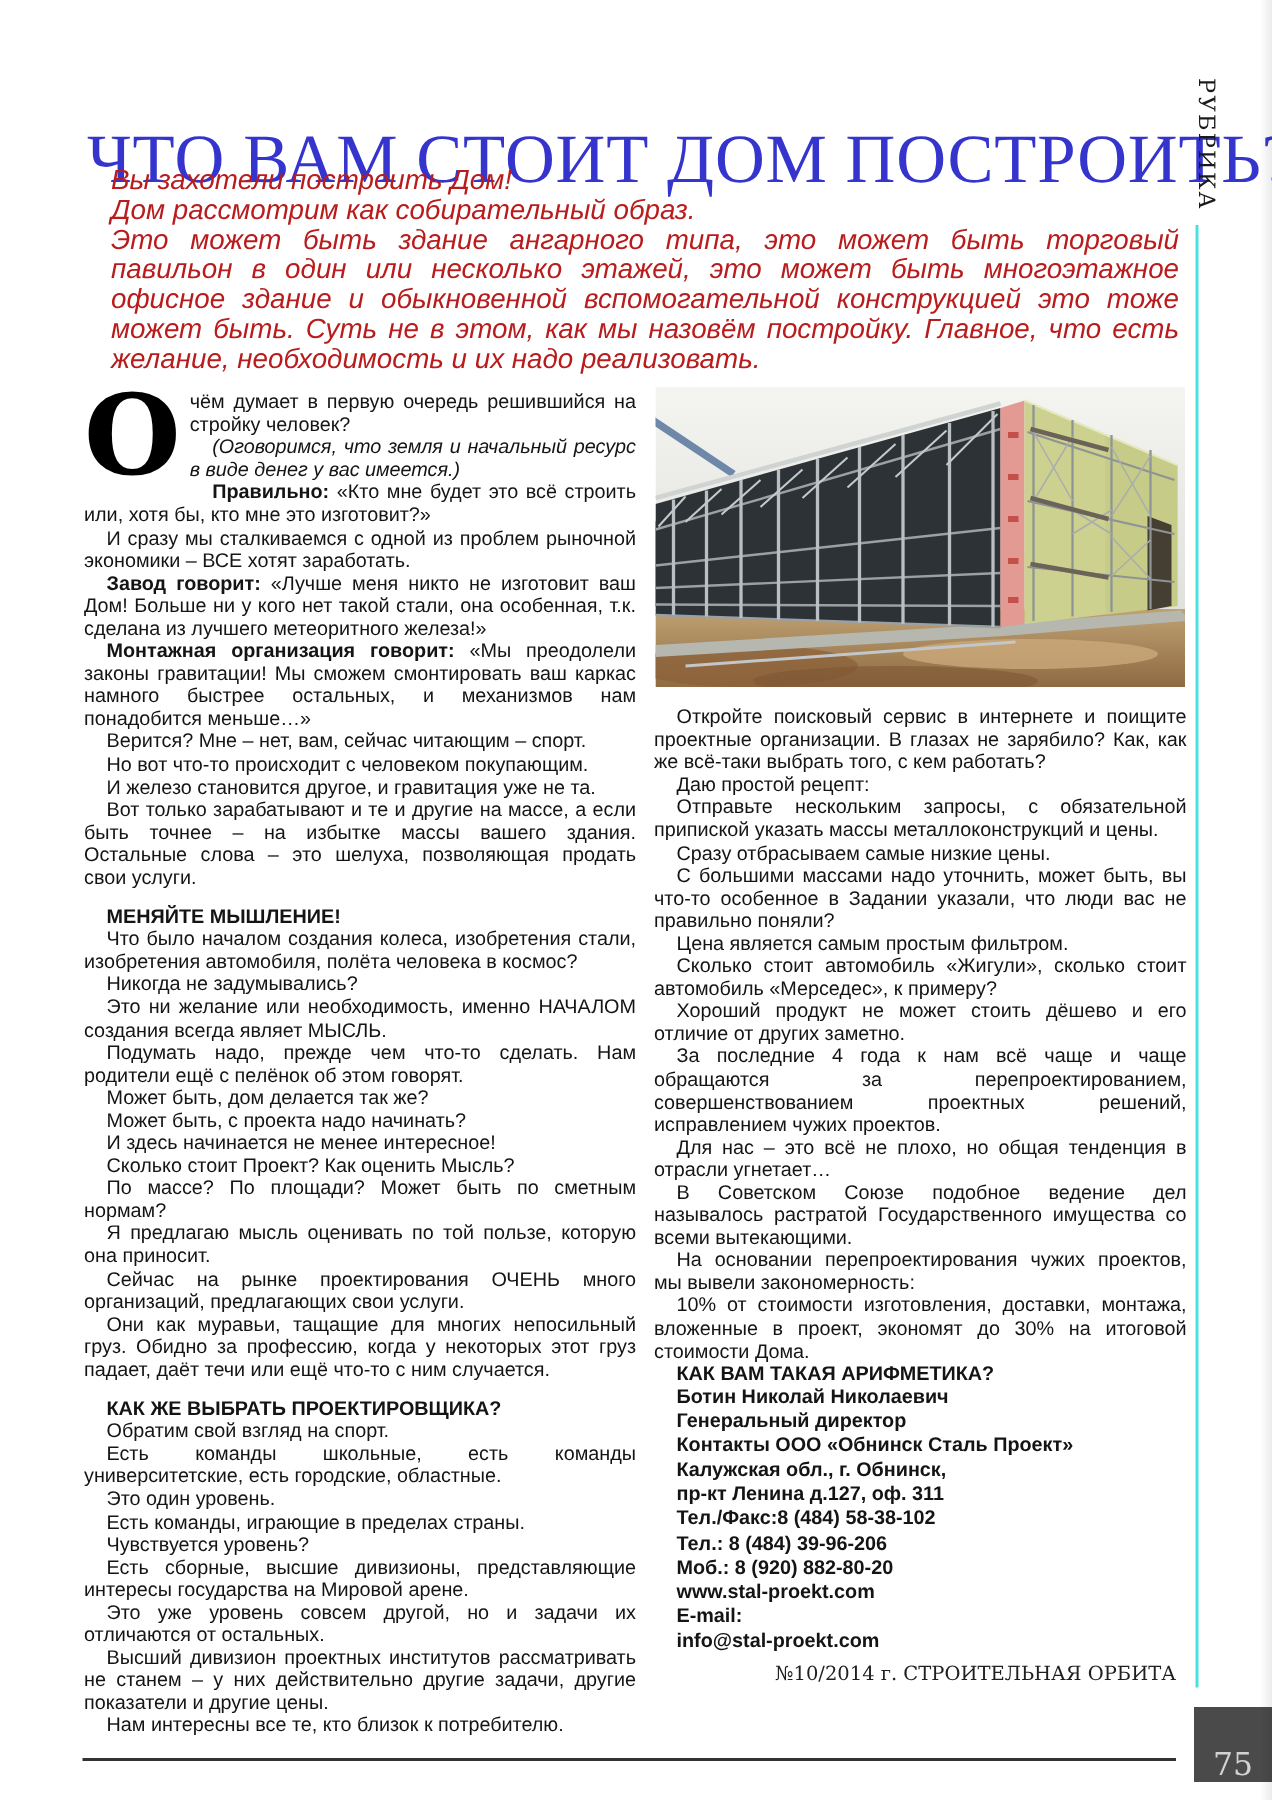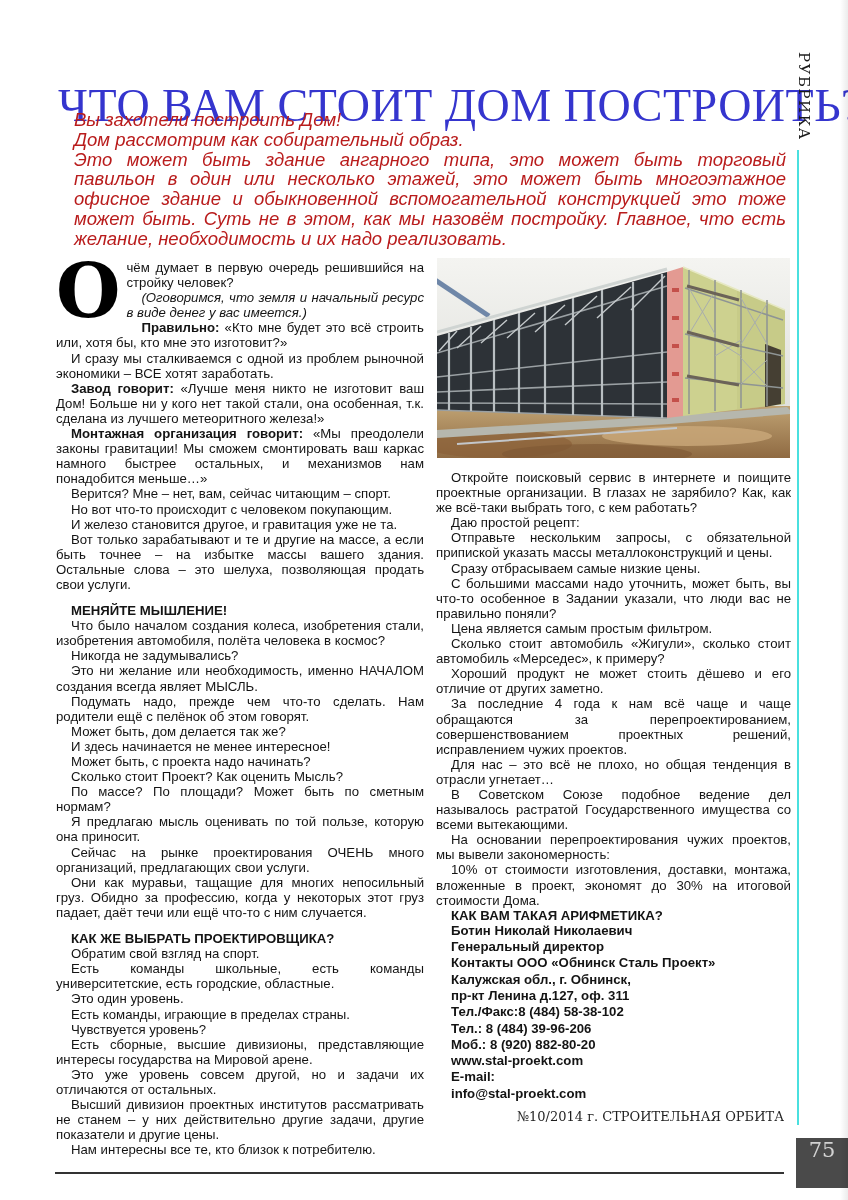--- a/index.html
+++ b/index.html
@@ -37,21 +37,21 @@
              font-size:74px; line-height:60px; height:60px; margin:1px 6px 0 0; color:#000; }
 
   .photo { position:absolute; left:437px; top:258px; width:353px; height:200px; display:block; }
 
   .footer-issue { position:absolute; left:380px; top:1109px; width:404px; text-align:right;
                   font-family:"DejaVu Serif", serif; font-size:13px; color:#1f1f1f; }
   .footer-line { position:absolute; left:55px; top:1172px; width:729px; height:2px; background:#333; }
   .page-badge { position:absolute; left:796px; top:1138px; width:52px; height:50px;
                 background:var(--badge_gray,#4a4a4a); color:#d2d2d2;
                 font-family:"DejaVu Serif", serif; font-size:21px;
-                display:flex; align-items:flex-start; justify-content:center; }
+                display:flex; align-items:flex-end; justify-content:center; }
   .edge-shadow { position:absolute; right:0; top:0; width:8px; height:100%;
                  background:linear-gradient(to right, rgba(0,0,0,0), rgba(0,0,0,0.08)); }
 </style>
 </head>
 <body>
 
 <div class="page">
 
   <h1 class="title">ЧТО ВАМ СТОИТ ДОМ ПОСТРОИТЬ?..</h1>
 
@@ -74,22 +74,22 @@
       <p>Верится? Мне – нет, вам, сейчас читающим – спорт.</p>
       <p>Но вот что-то происходит с человеком покупающим.</p>
       <p>И железо становится другое, и гравитация уже не та.</p>
       <p>Вот только зарабатывают и те и другие на массе, а если быть точнее – на избытке массы вашего здания. Остальные слова – это шелуха, позволяющая продать свои услуги.</p>
       <p class="head">МЕНЯЙТЕ МЫШЛЕНИЕ!</p>
       <p>Что было началом создания колеса, изобретения стали, изобретения автомобиля, полёта человека в космос?</p>
       <p>Никогда не задумывались?</p>
       <p>Это ни желание или необходимость, именно НАЧАЛОМ создания всегда являет МЫСЛЬ.</p>
       <p>Подумать надо, прежде чем что-то сделать. Нам родители ещё с пелёнок об этом говорят.</p>
       <p>Может быть, дом делается так же?</p>
+      <p>Может быть, с проекта надо начинать?</p>
       <p>И здесь начинается не менее интересное!</p>
-      <p>Может быть, с проекта надо начинать?</p>
       <p>Сколько стоит Проект? Как оценить Мысль?</p>
       <p>По массе? По площади? Может быть по сметным нормам?</p>
       <p>Я предлагаю мысль оценивать по той пользе, которую она приносит.</p>
       <p>Сейчас на рынке проектирования ОЧЕНЬ много организаций, предлагающих свои услуги.</p>
       <p>Они как муравьи, тащащие для многих непосильный груз. Обидно за профессию, когда у некоторых этот груз падает, даёт течи или ещё что-то с ним случается.</p>
       <p class="head">КАК ЖЕ ВЫБРАТЬ ПРОЕКТИРОВЩИКА?</p>
       <p>Обратим свой взгляд на спорт.</p>
       <p>Есть команды школьные, есть команды университетские, есть городские, областные.</p>
       <p>Это один уровень.</p>
       <p>Есть команды, играющие в пределах страны.</p>

